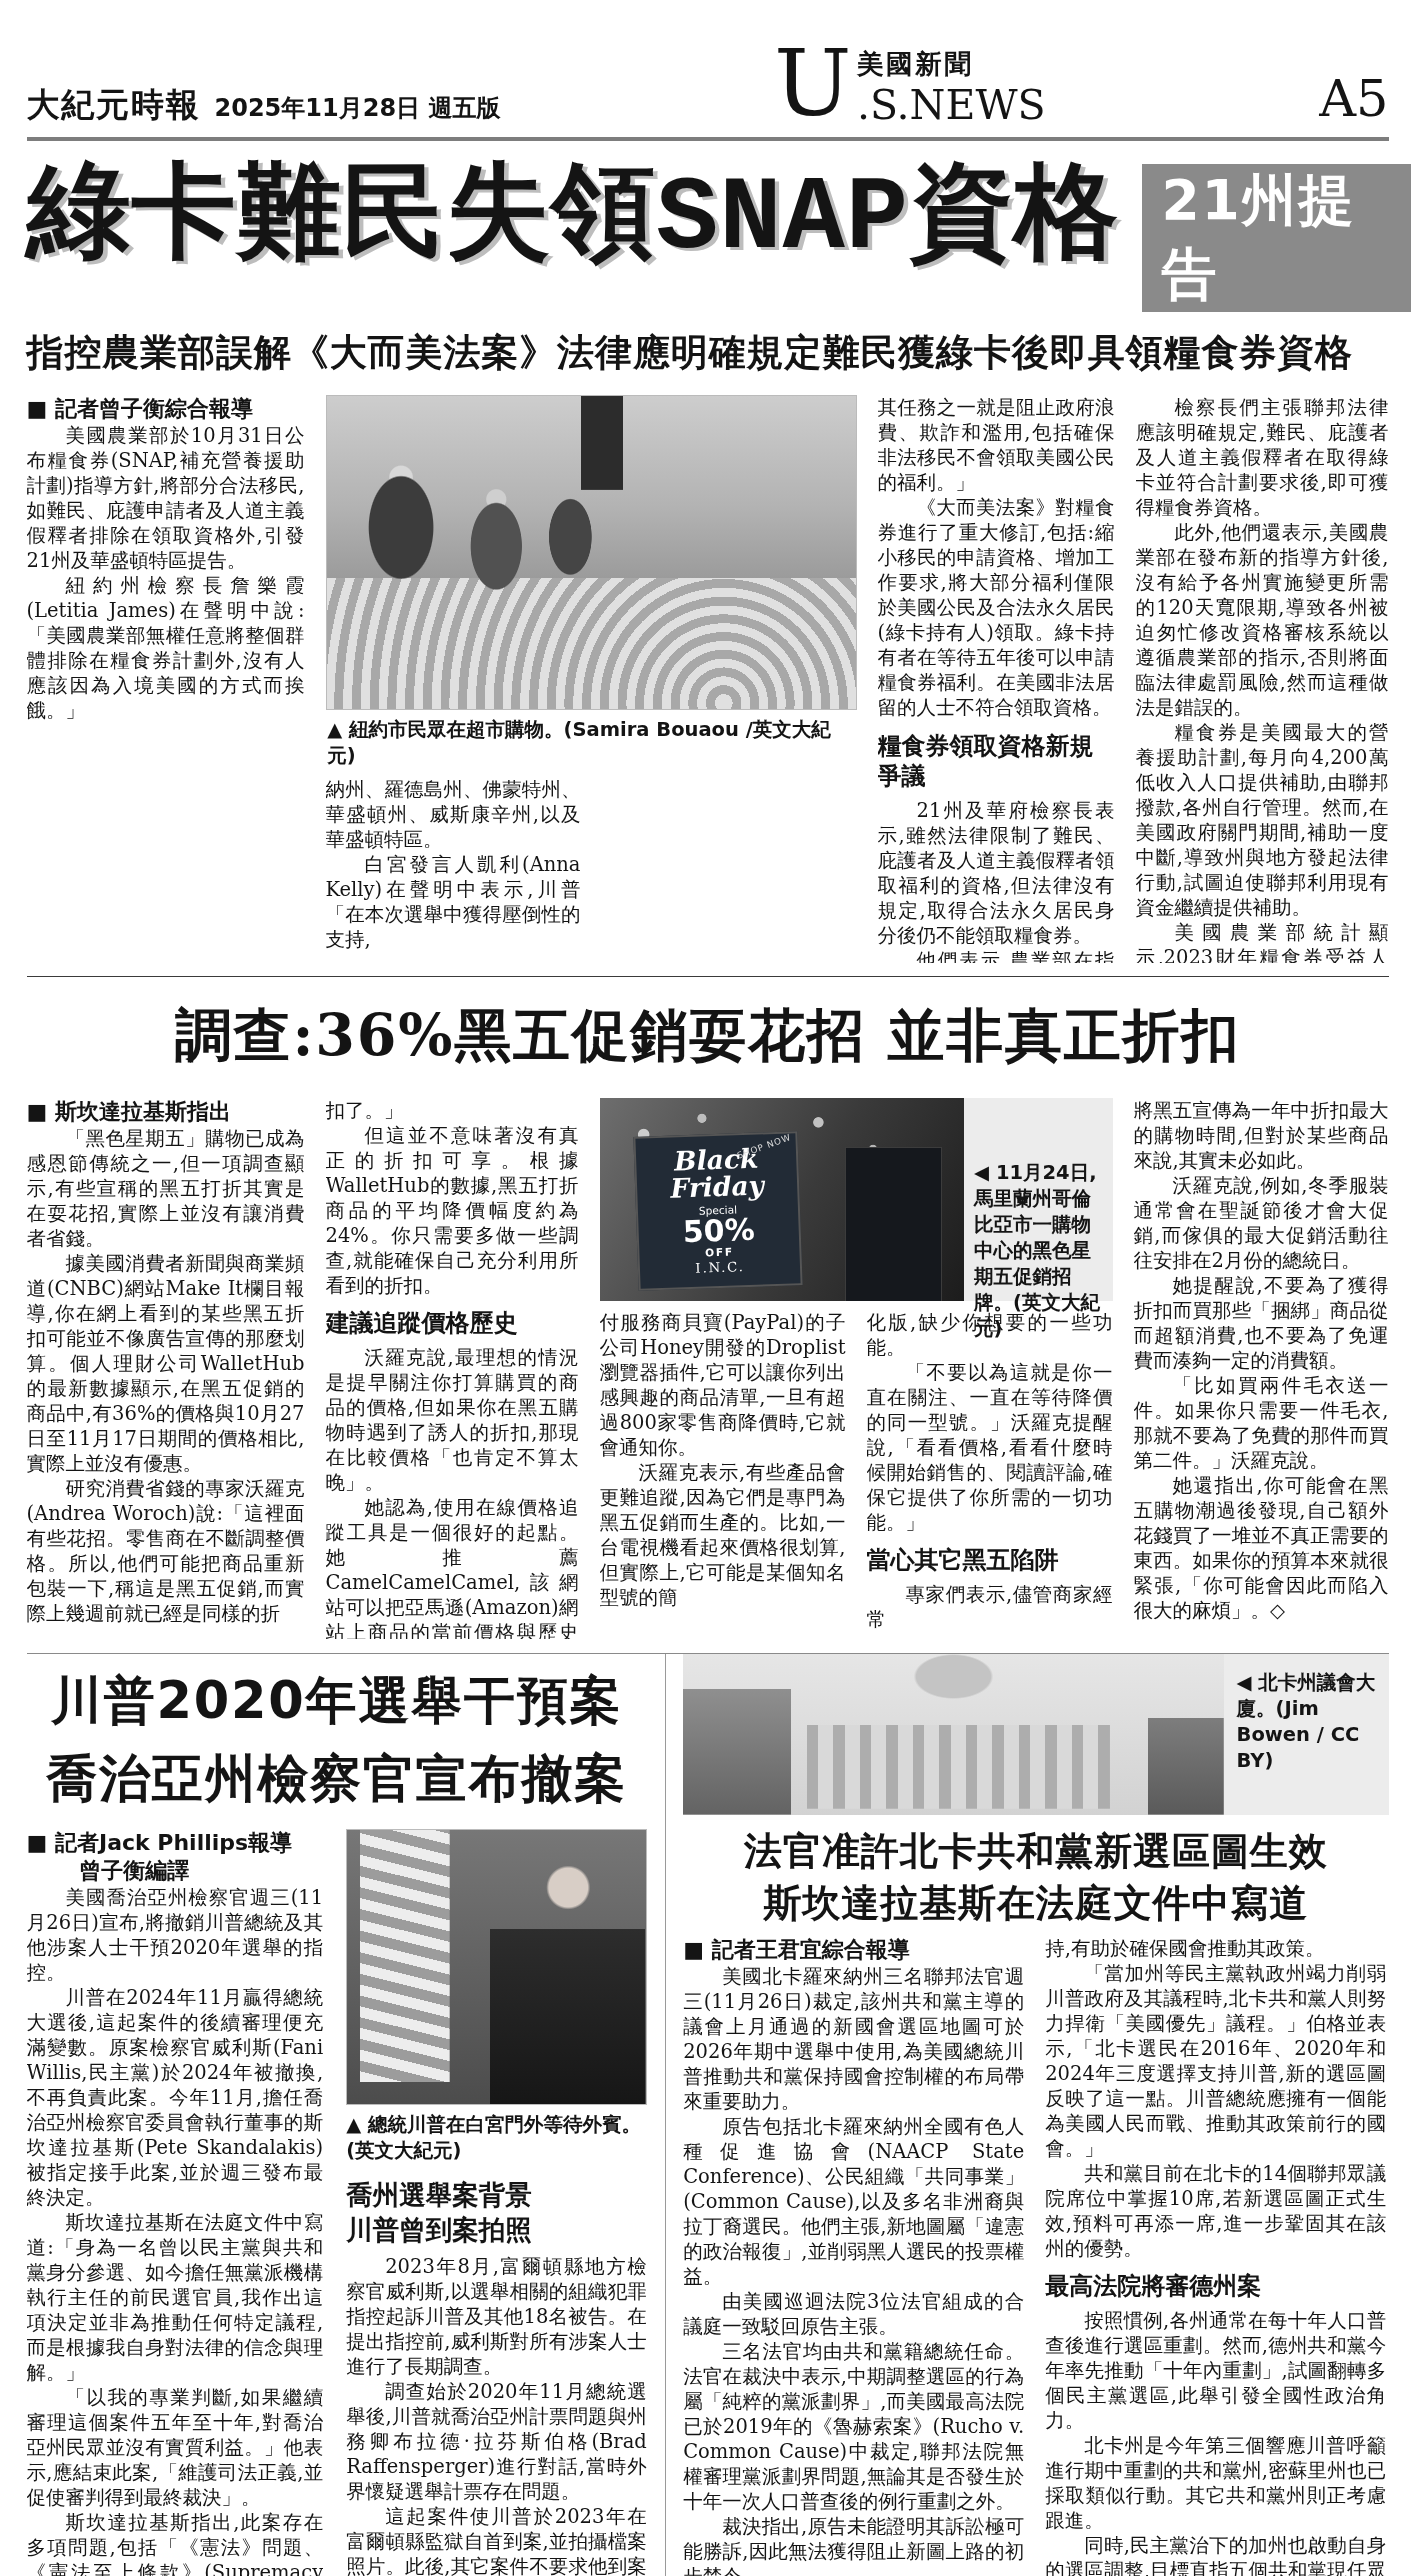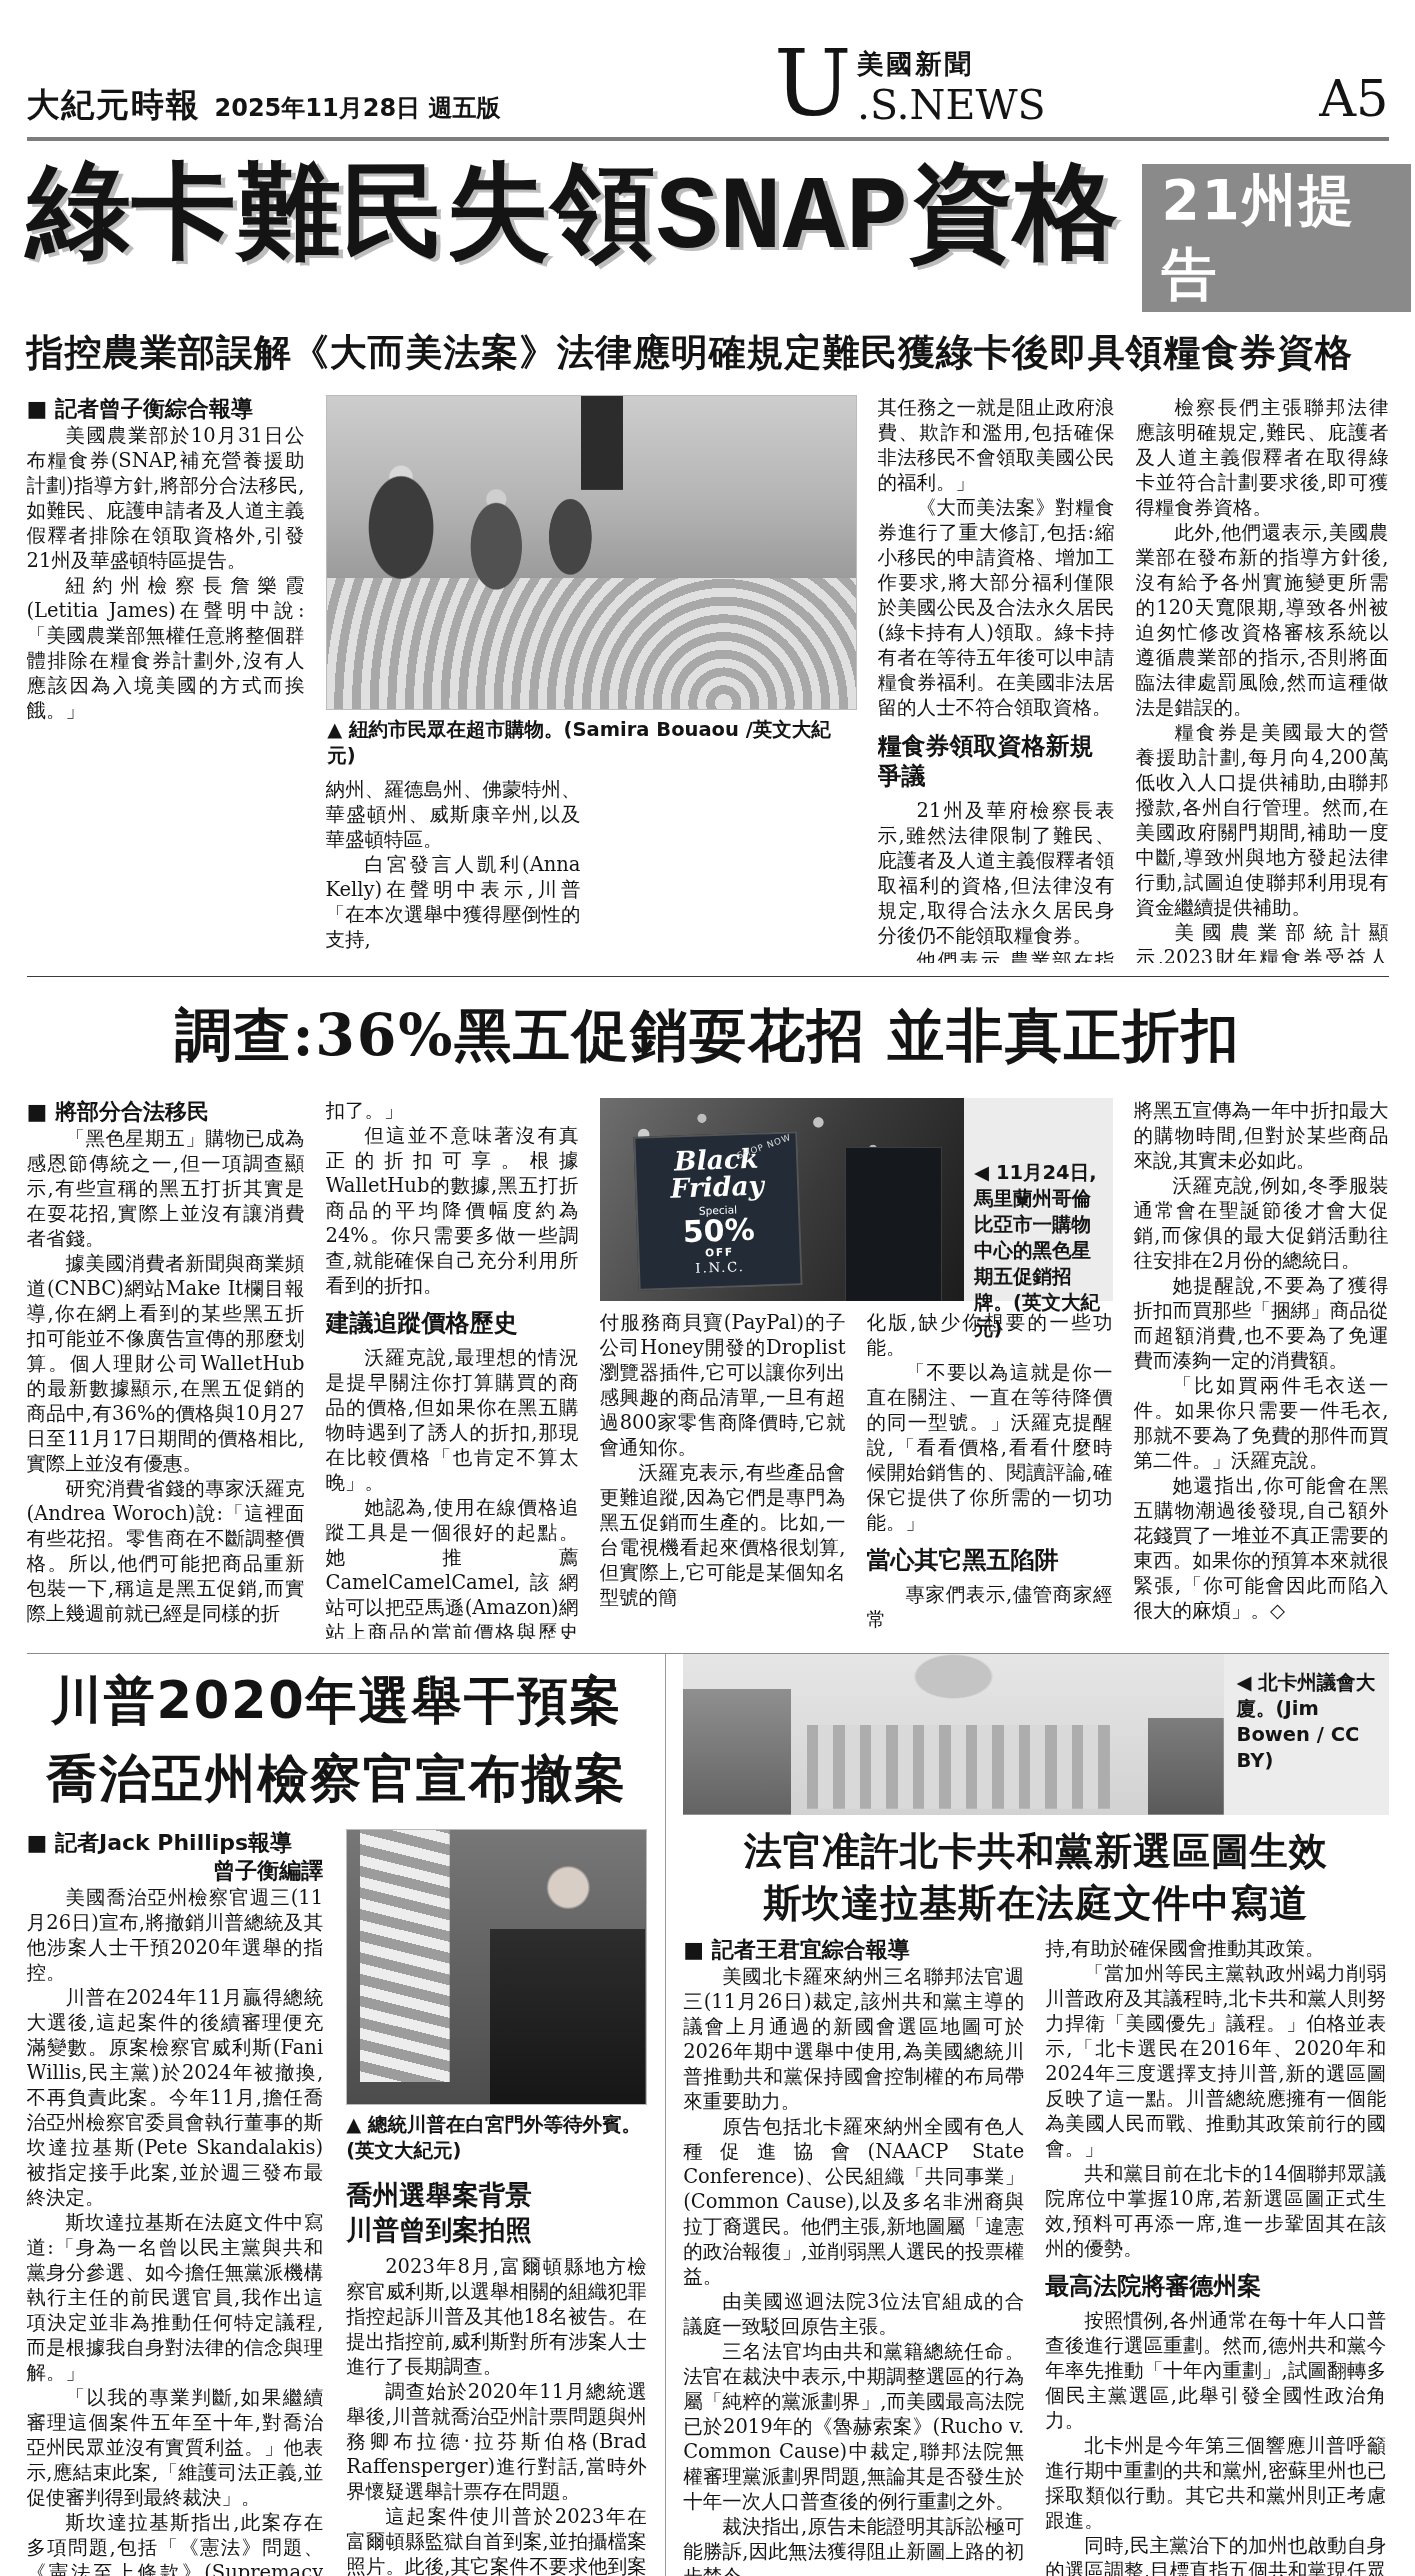--- a/index.html
+++ b/index.html
@@ -29,21 +29,21 @@
   
   .cols{display:flex;gap:21px;}
   .col{font-size:19.5px;line-height:25px;text-align:justify;overflow:hidden;}
   .col p{margin:0;text-indent:2em;}
   .col .subhead{font-family:"DejaVu Sans","Liberation Sans",sans-serif;font-weight:800;
     font-size:24px;line-height:30px;text-indent:0;margin:10.6px 0 7px;text-align:left;}
   .cont > p:first-child{text-indent:0;}
   .byline{font-family:"DejaVu Sans","Liberation Sans",sans-serif;font-weight:800;
     font-size:22px;line-height:28px;text-indent:0 !important;text-align:left;margin:0 0 5.3px;}
   .byline2{font-family:"DejaVu Sans","Liberation Sans",sans-serif;font-weight:800;
-    font-size:22px;line-height:28px;text-indent:2.4em !important;text-align:right;margin:0 0 5.3px;}
+    font-size:22px;line-height:28px;text-indent:2.4em !important;text-align:left;margin:0 0 5.3px;}
   .caption{font-family:"DejaVu Sans","Liberation Sans",sans-serif;font-weight:600;
     font-size:19.5px;line-height:26px;text-align:left;}
   
   .a1{height:568px;margin-top:7px;}
   .a1 .c1{width:278px;}
   .a1 .mid{width:531px;display:flex;flex-direction:column;}
   .photo1{height:315px;border:0.9px solid #bbb;box-sizing:border-box;background-image:
     radial-gradient(ellipse 53px 84px at 14% 42%,#3c3c3c 60%,transparent 62%),
     radial-gradient(ellipse 42px 71px at 32% 48%,#515151 60%,transparent 62%),
     radial-gradient(ellipse 35px 62px at 46% 45%,#454545 60%,transparent 62%),
@@ -187,21 +187,21 @@
         <p>美國農業部統計顯示,2023財年糧食券受益人中,約1%(43.4萬人)是難民,另有3%(約130萬人)是其他非公民,包括合法永久居民。◇</p>
       </div>
   </div>
 
   <hr class="rule">
 
   <div class="h2-line">調查:36%黑五促銷耍花招 並非真正折扣</div>
 
   <div class="cols a2">
     <div class="col c1">
-      <p class="byline">■ 將部分合法移民</p>
+      <p class="byline">■ 斯坎達拉基斯指出</p>
       <div>
           <p>「黑色星期五」購物已成為感恩節傳統之一,但一項調查顯示,有些宣稱的黑五打折其實是在耍花招,實際上並沒有讓消費者省錢。</p>
           <p>據美國消費者新聞與商業頻道(CNBC)網站Make It欄目報導,你在網上看到的某些黑五折扣可能並不像廣告宣傳的那麼划算。個人理財公司WalletHub的最新數據顯示,在黑五促銷的商品中,有36%的價格與10月27日至11月17日期間的價格相比,實際上並沒有優惠。</p>
           <p>研究消費省錢的專家沃羅克(Andrea Woroch)說:「這裡面有些花招。零售商在不斷調整價格。所以,他們可能把商品重新包裝一下,稱這是黑五促銷,而實際上幾週前就已經是同樣的折</p>
         </div>
     </div>
     <div class="col c2 cont">
       <div class="cont">
           <p>扣了。」</p>
           <p>但這並不意味著沒有真正的折扣可享。根據WalletHub的數據,黑五打折商品的平均降價幅度約為24%。你只需要多做一些調查,就能確保自己充分利用所看到的折扣。</p>

